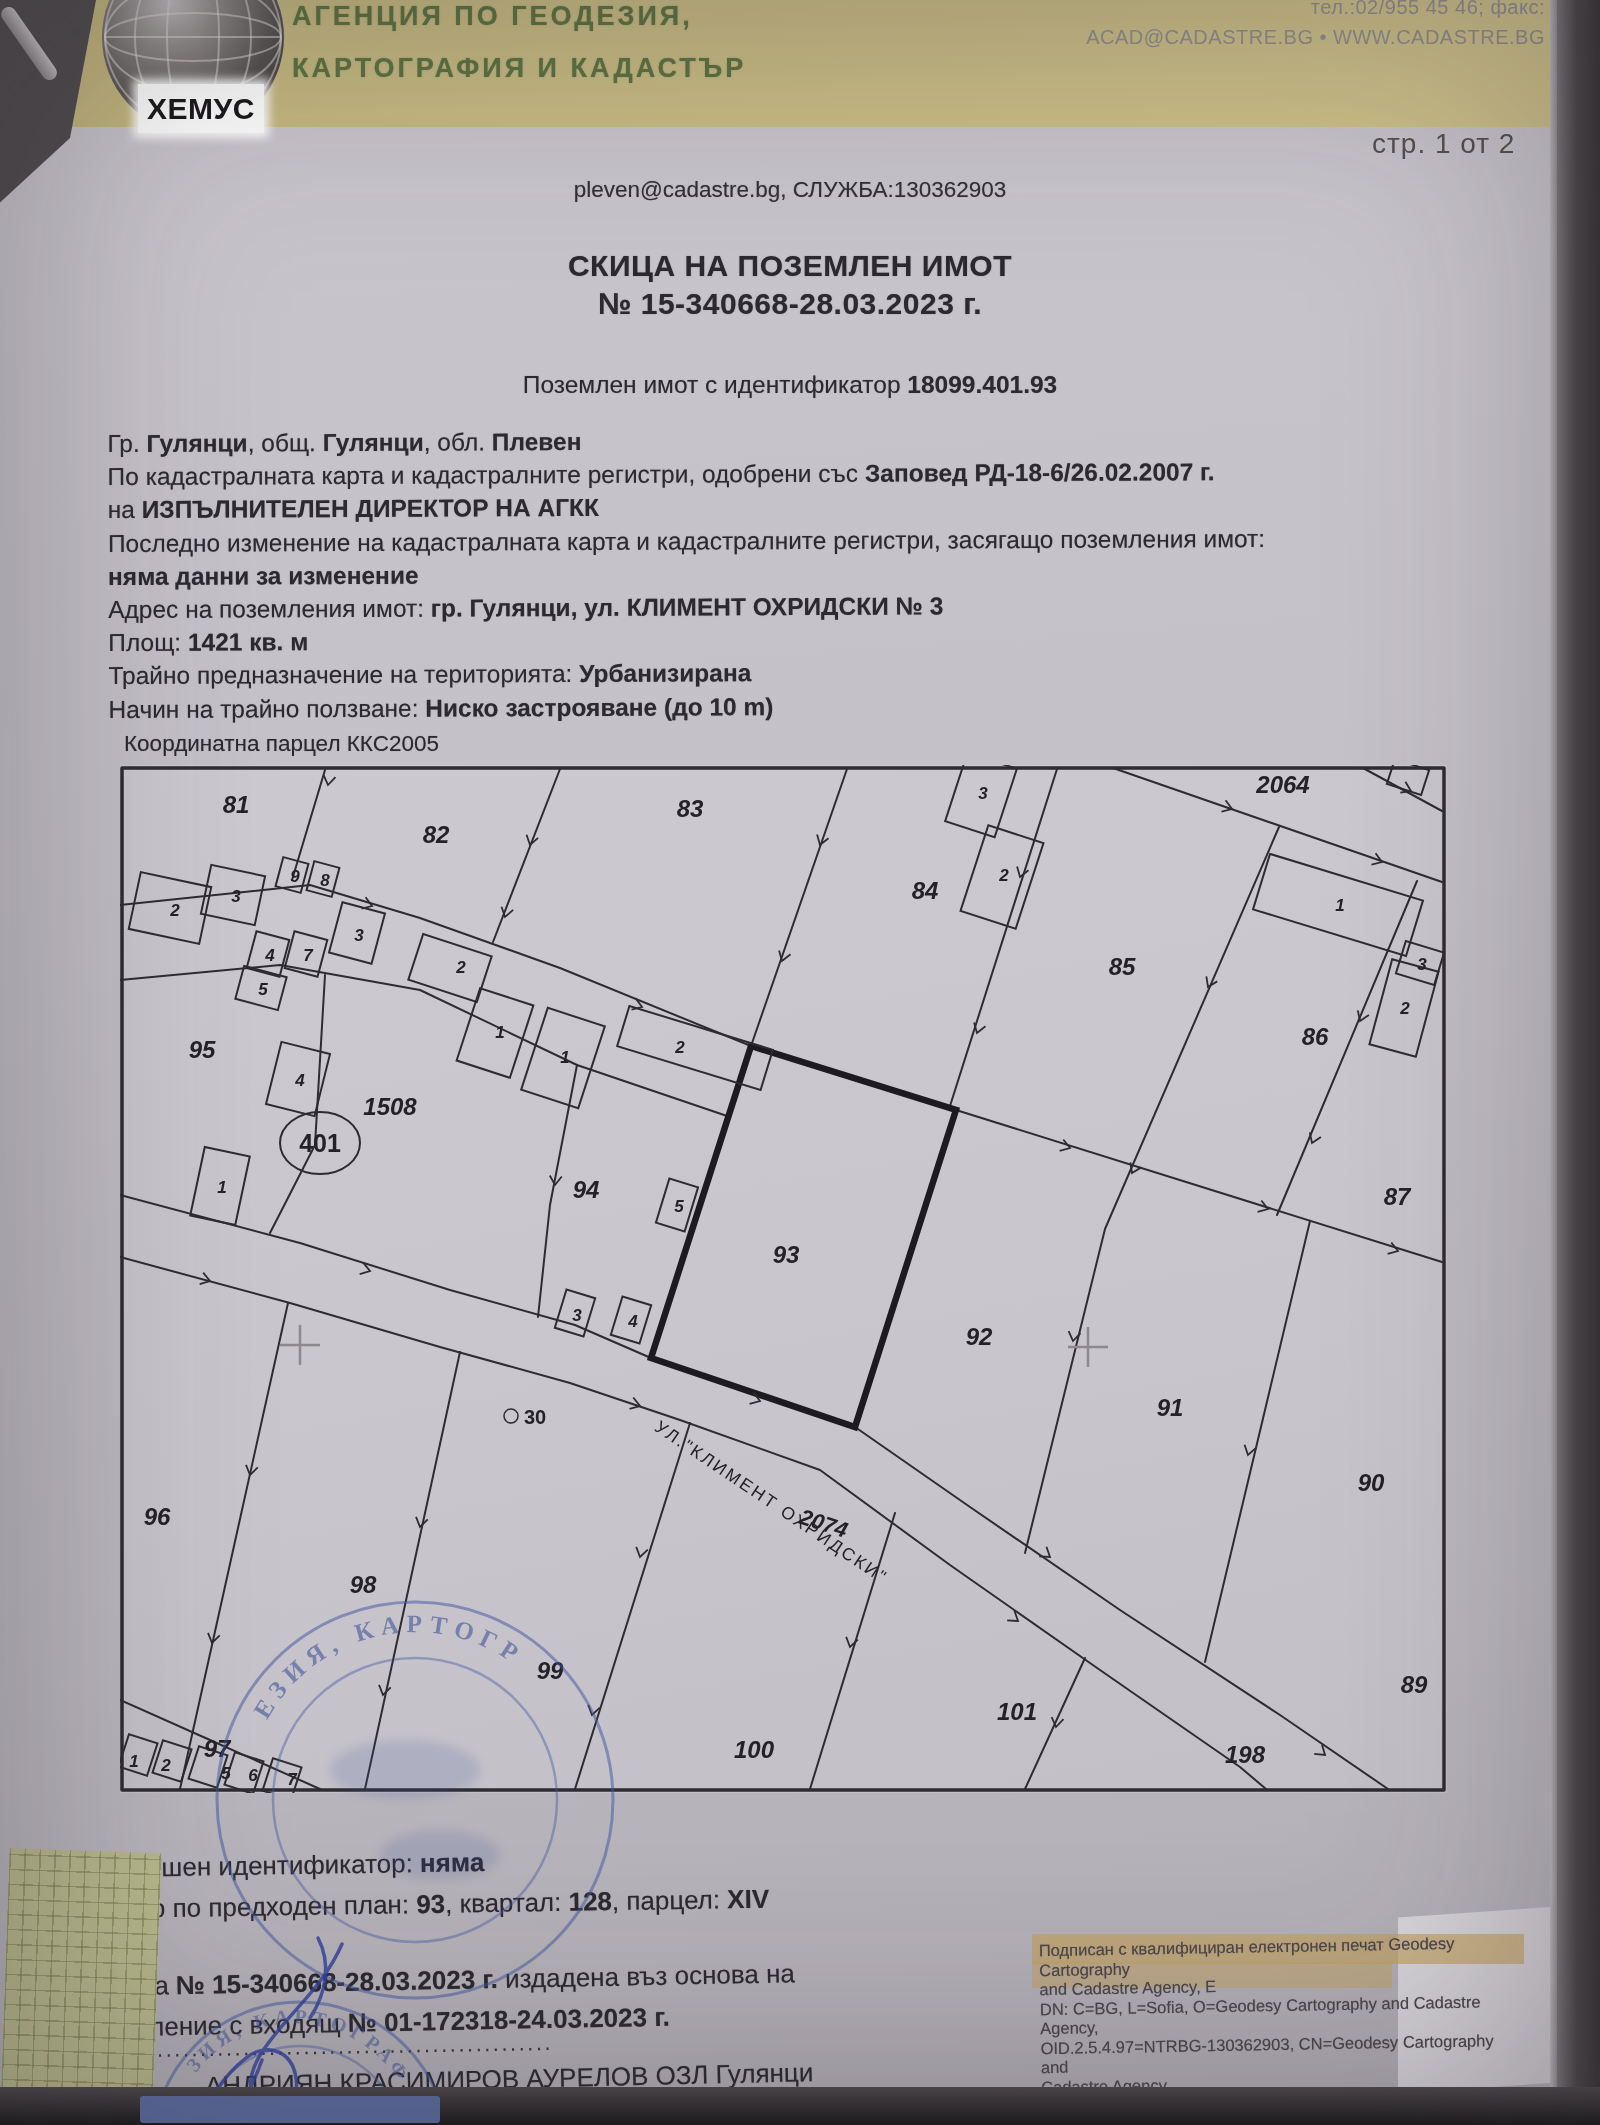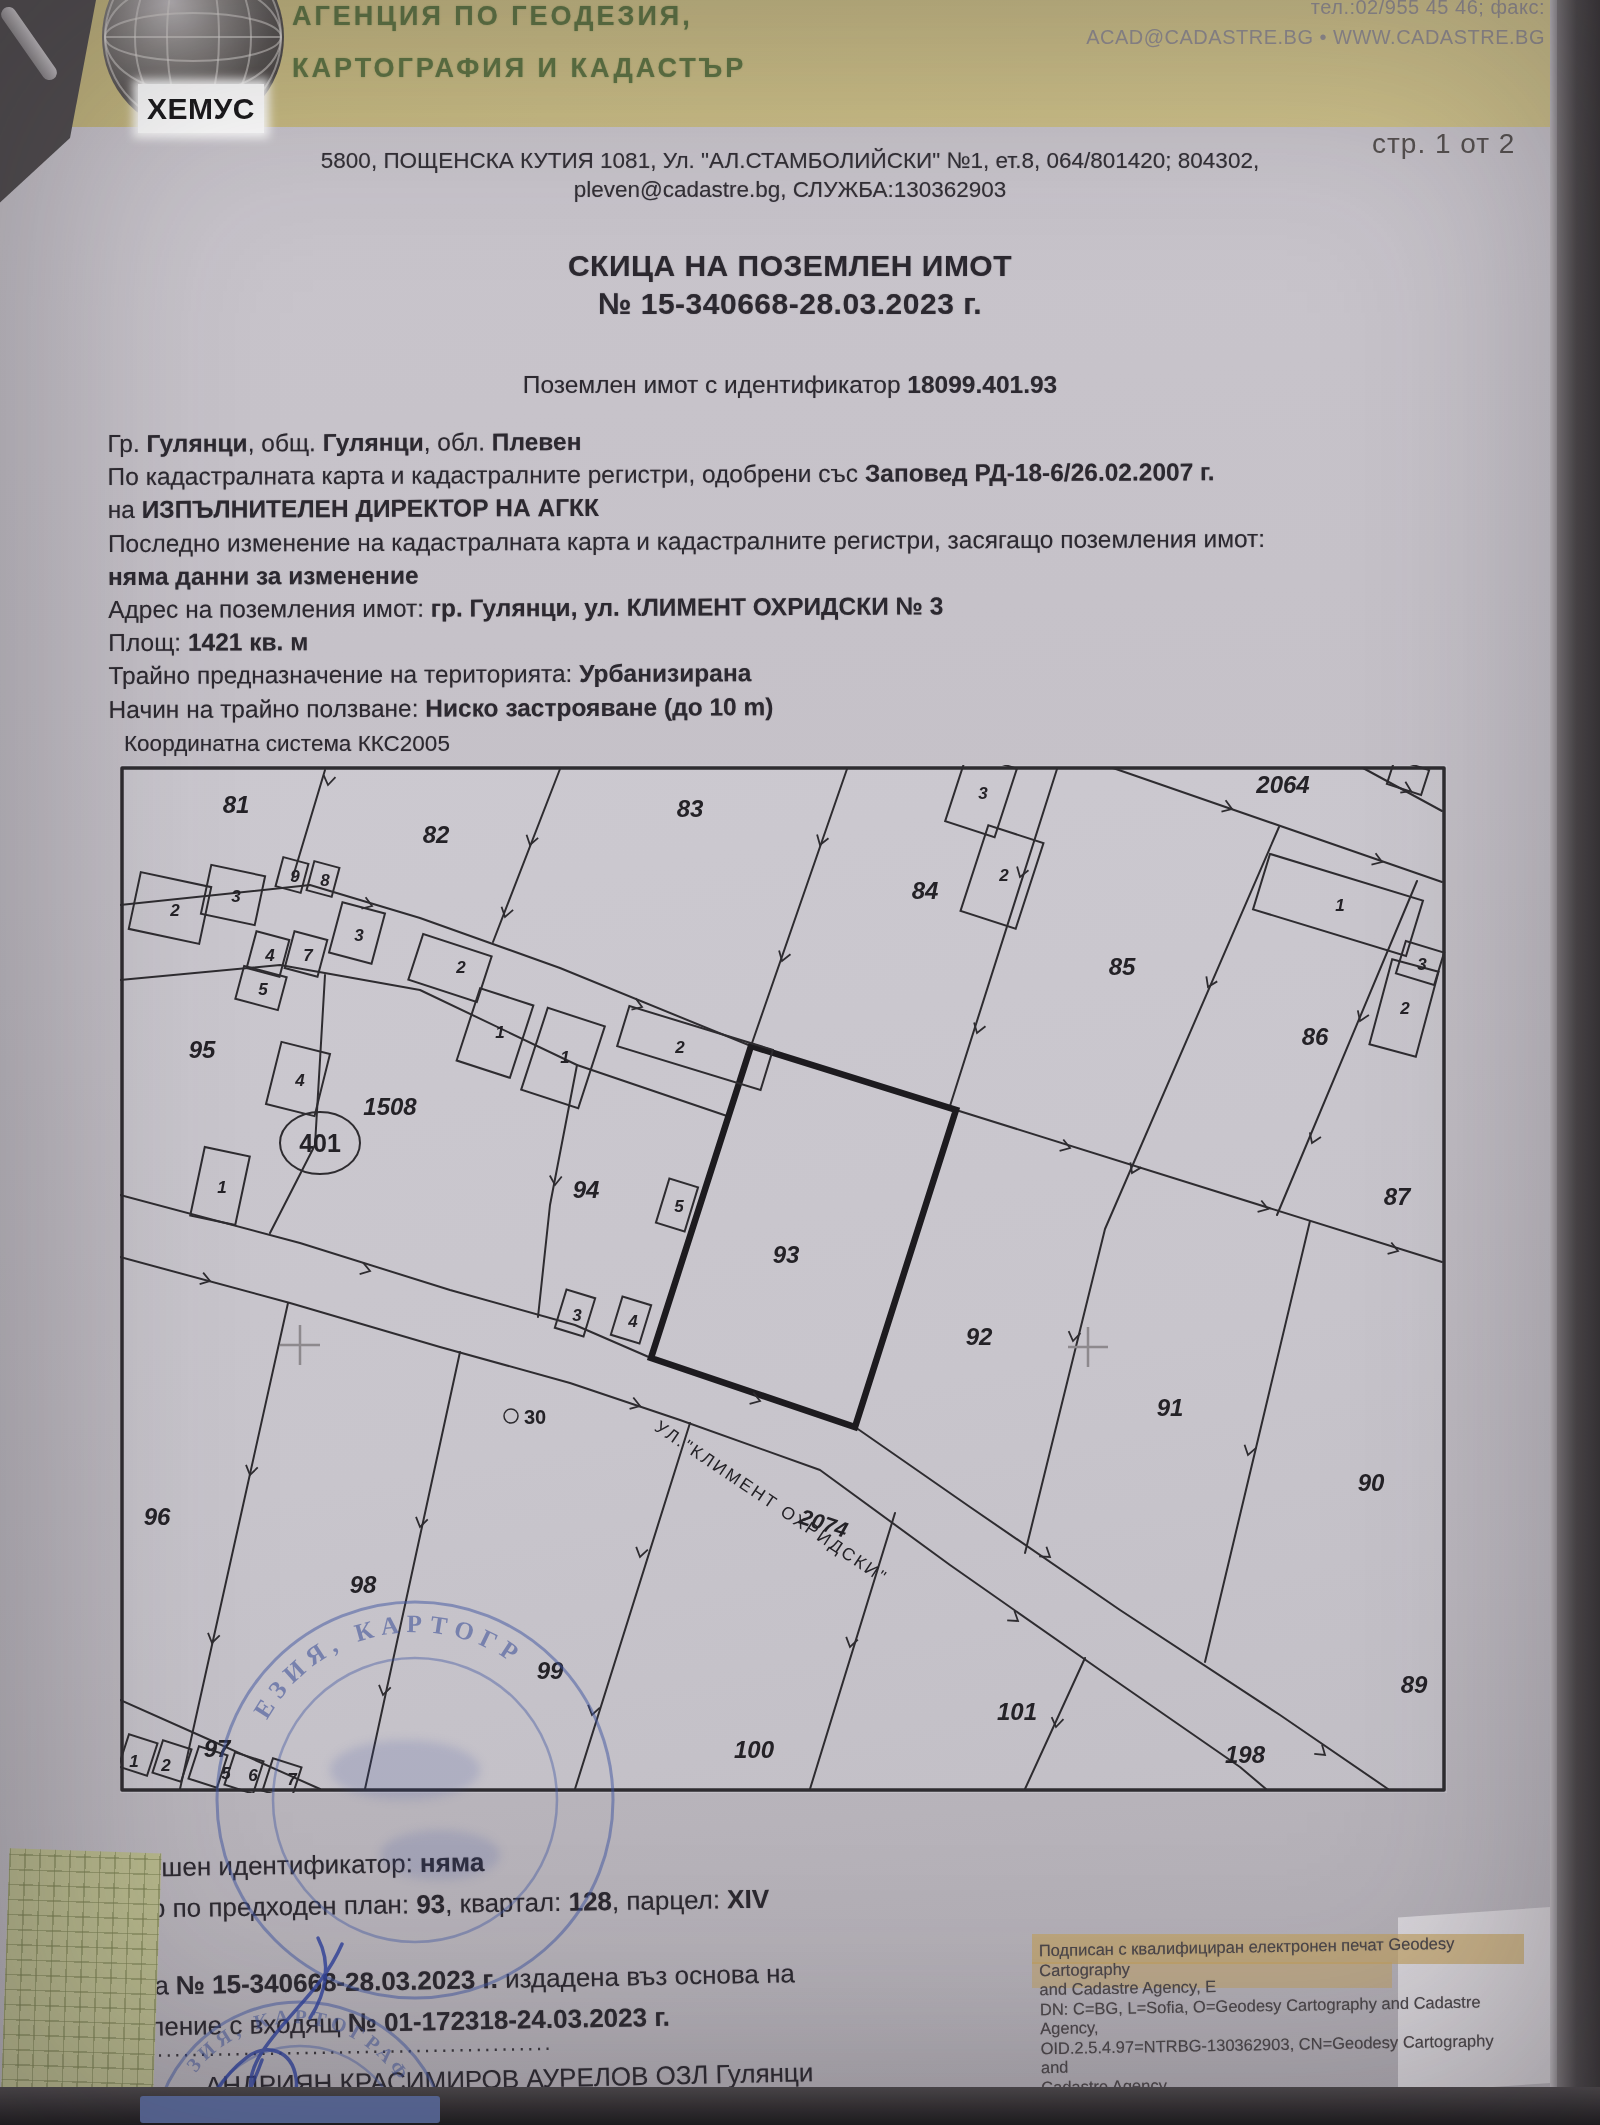--- a/index.html
+++ b/index.html
@@ -108,21 +108,20 @@
     <div>АГЕНЦИЯ ПО ГЕОДЕЗИЯ,</div>
     <div>КАРТОГРАФИЯ И КАДАСТЪР</div>
   </div>
   <div class="hdr-contacts">
     <div>тел.:02/955 45 46; факс:</div>
     <div>ACAD@CADASTRE.BG • WWW.CADASTRE.BG</div>
   </div>
   <div class="page-ind">стр. 1 от 2</div>
 
   <div class="watermark">ХЕМУС</div>
-  <div class="office-addr">5800, ПОЩЕНСКА КУТИЯ 1081, Ул. "АЛ.СТАМБОЛИЙСКИ" №1, ет.8, 064/801420; 804302,</div>
   <div class="office-mail">pleven@cadastre.bg, СЛУЖБА:130362903</div>
 
   <div class="doc-title">СКИЦА НА ПОЗЕМЛЕН ИМОТ</div>
   <div class="doc-number">№ 15-340668-28.03.2023 г.</div>
 
   <div class="prop-id">
     <span>Поземлен имот с идентификатор </span><span class="b">18099.401.93</span>
   </div>
 
   <div class="body-block">
@@ -130,21 +129,21 @@
     <div><span>По кадастралната карта и кадастралните регистри, одобрени със </span><span class="b">Заповед РД-18-6/26.02.2007 г.</span></div>
     <div><span>на </span><span class="b">ИЗПЪЛНИТЕЛЕН ДИРЕКТОР НА АГКК</span></div>
     <div>Последно изменение на кадастралната карта и кадастралните регистри, засягащо поземления имот:</div>
     <div class="b">няма данни за изменение</div>
     <div><span>Адрес на поземления имот: </span><span class="b">гр. Гулянци, ул. КЛИМЕНТ ОХРИДСКИ № 3</span></div>
     <div><span>Площ: </span><span class="b">1421 кв. м</span></div>
     <div><span>Трайно предназначение на територията: </span><span class="b">Урбанизирана</span></div>
     <div><span>Начин на трайно ползване: </span><span class="b">Ниско застрояване (до 10 m)</span></div>
   </div>
 
-  <div class="coordsys">Координатна система ККС2005</div>
+  <div class="coordsys">Координатна парцел ККС2005</div>
 
   <div id="map-wrap">
     <svg id="map-svg" width="1327" height="1028" viewBox="0 0 1327 1028">
       <g fill="none" stroke="#2e2c30" stroke-width="2" stroke-linejoin="round" stroke-linecap="round">
         <rect x="2" y="3" width="1322" height="1022" stroke-width="3.5"></rect>
         <path d="M993,3 L1322,117"></path>
         <path d="M1243,3 L1322,46"></path>
         <path d="M205,5 L172,115"></path>
         <path d="M440,4 L373,177"></path>
         <path d="M727,4 L631,281"></path>

